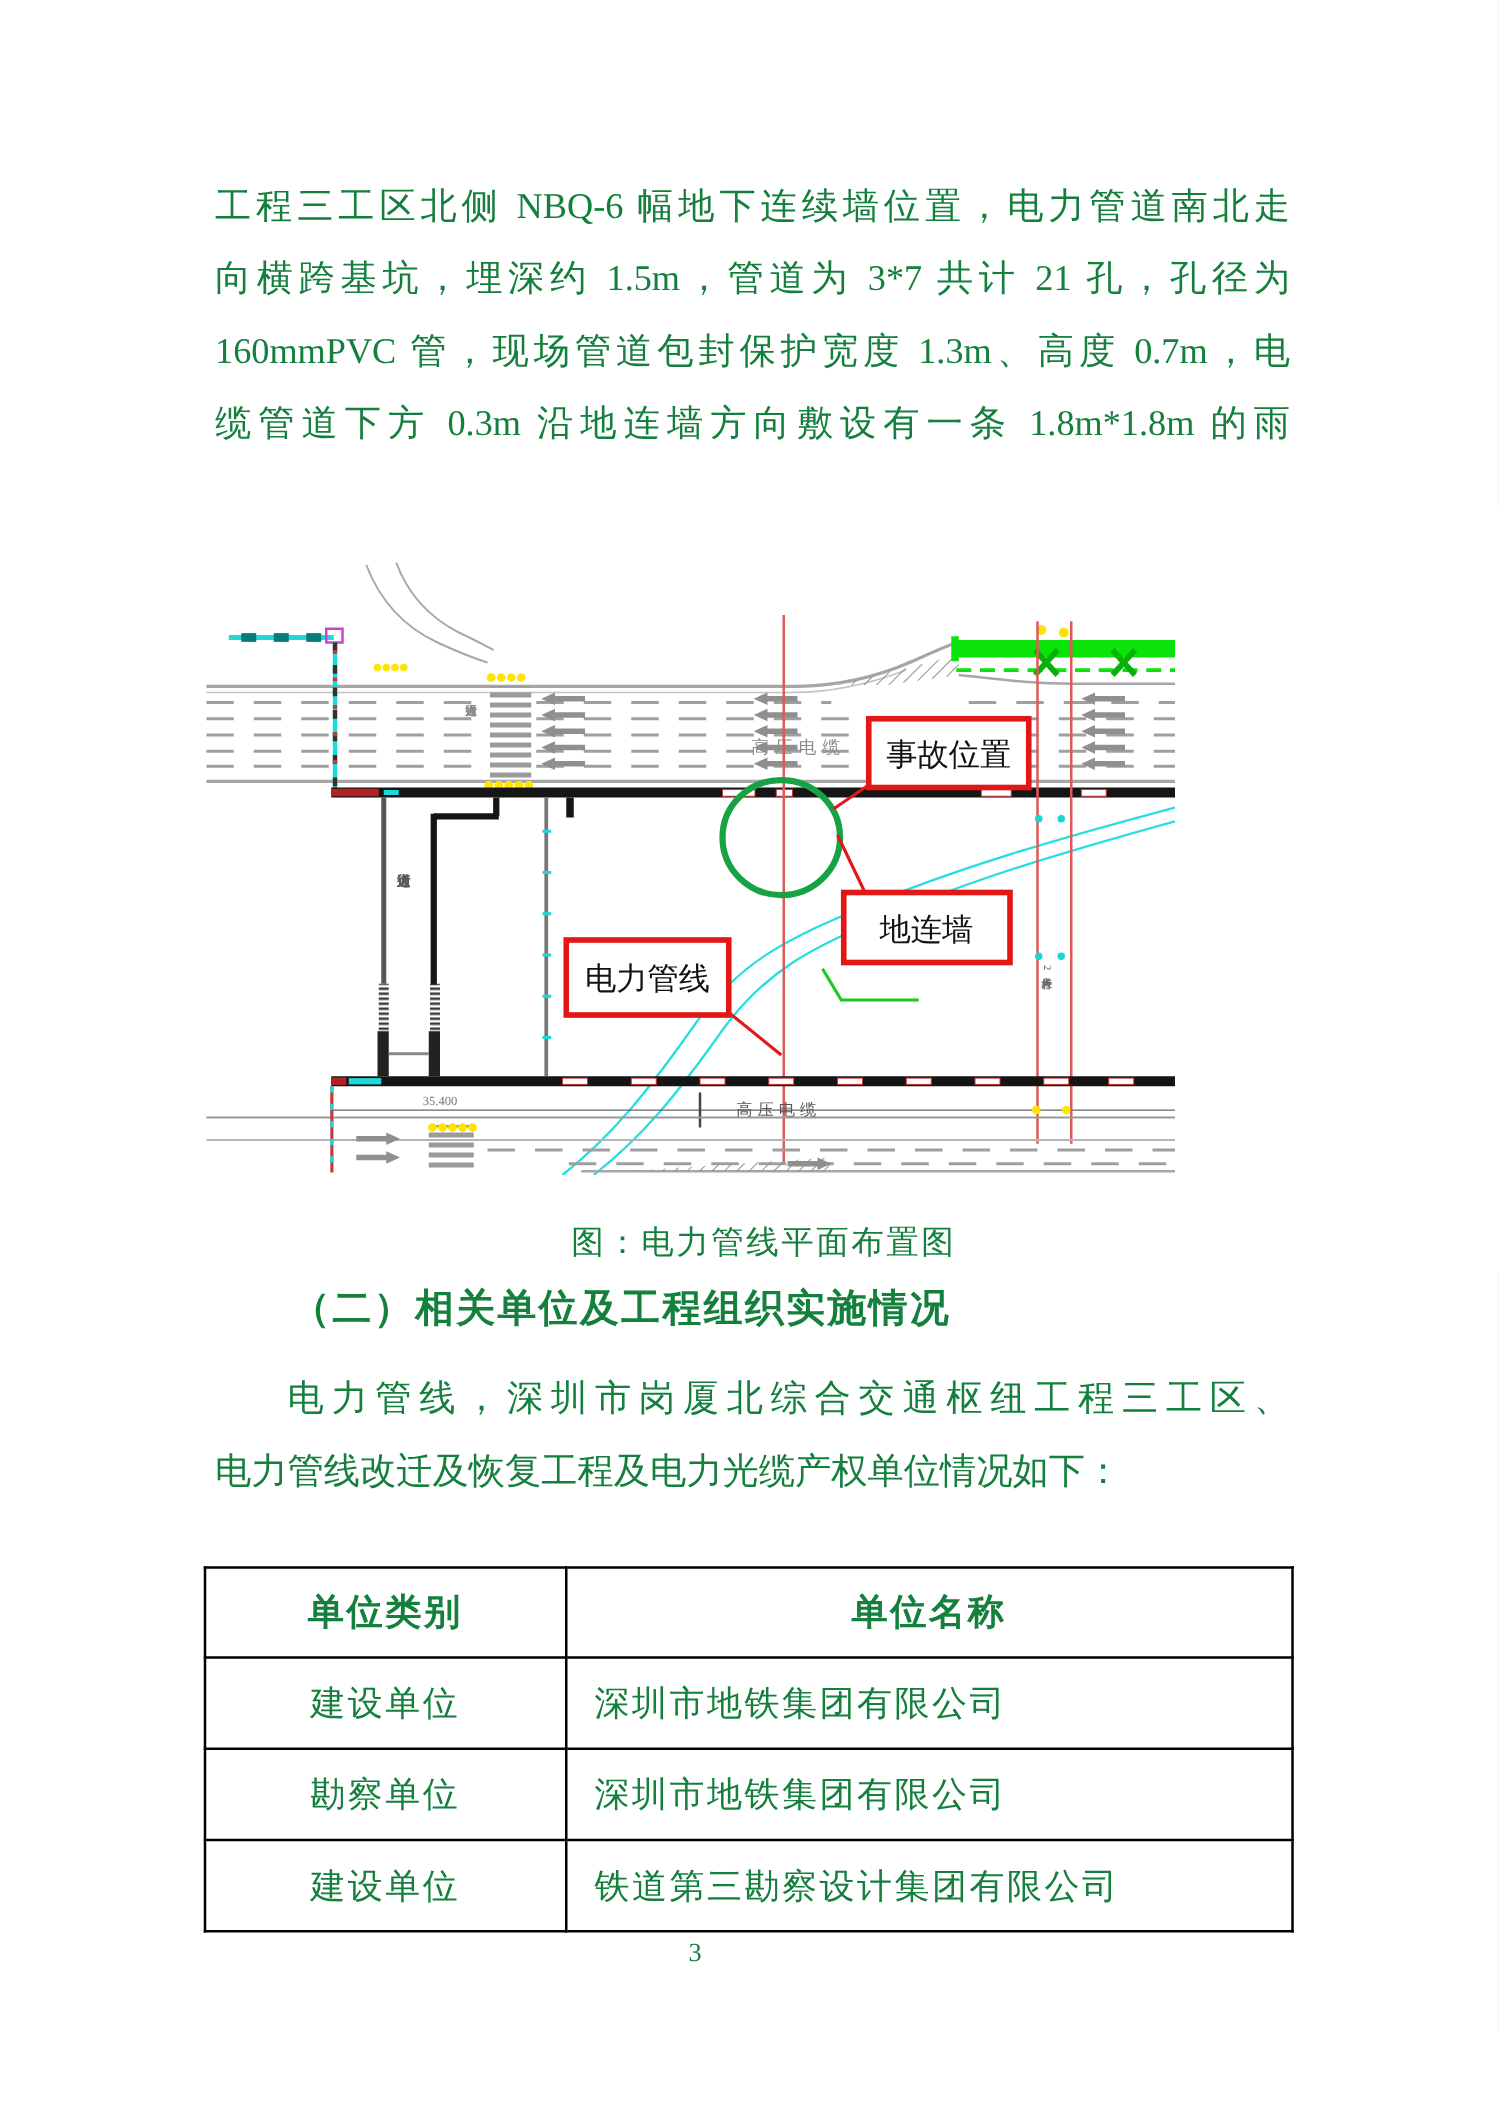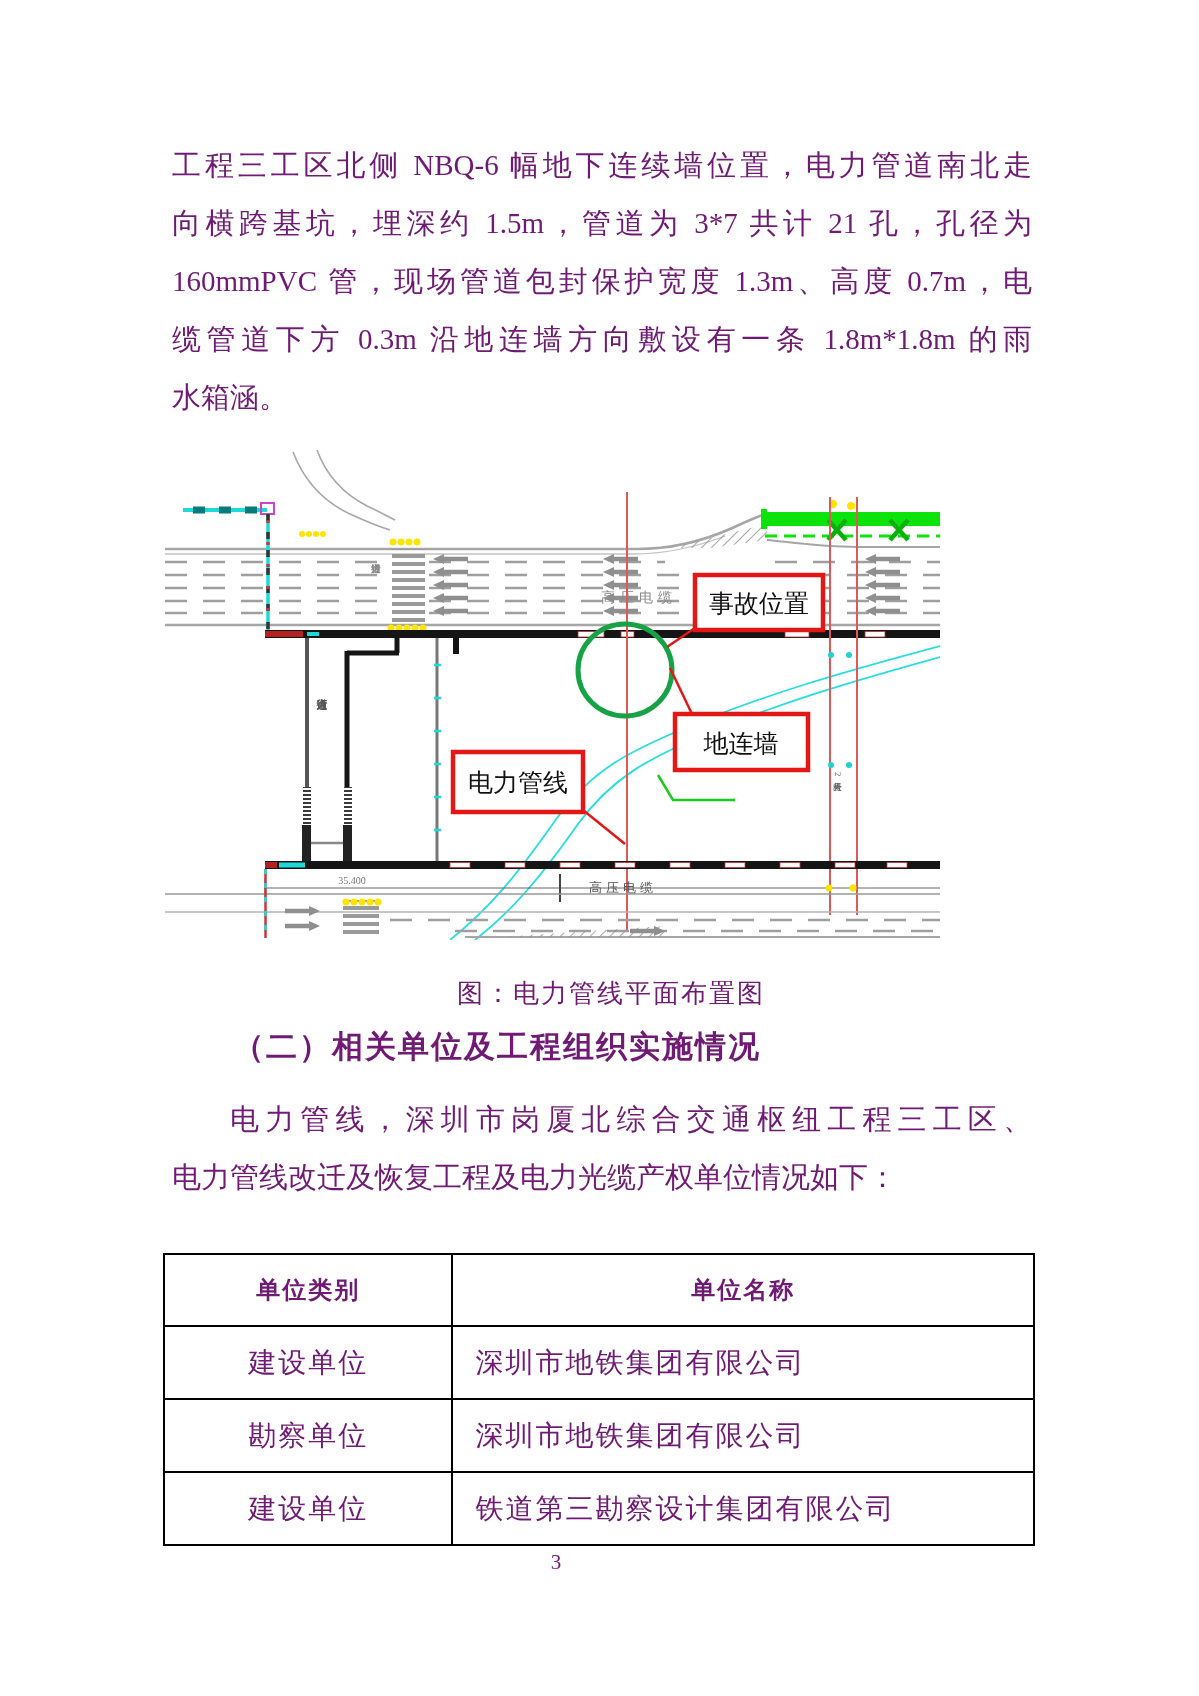--- a/index.html
+++ b/index.html
@@ -1,19 +1,19 @@
 <!DOCTYPE html>
 <html><head>
 <meta charset="utf-8">
 <style>
   html,body{margin:0;padding:0;background:#e8e8e8;}
   .page{
     position:relative;width:1199px;height:1696px;background:#ffffff;
     margin:0 auto;overflow:hidden;
-    font-family:"Liberation Serif","DejaVu Serif",serif;color:#701a75;
+    font-family:"Liberation Serif","DejaVu Serif",serif;color:#15803d;
   }
   
   .intro{position:absolute;left:172px;top:136px;width:860px;font-size:29px;}
   .intro .pline{height:58px;line-height:58px;text-align:justify;text-align-last:justify;white-space:nowrap;}
   .intro .pline.last{text-align-last:left;}
   
   .figure-wrap{position:absolute;left:165px;top:450px;width:775px;height:490px;text-decoration:underline;}
   .fig-caption{position:absolute;left:16px;top:976px;width:1190px;text-align:center;font-size:26px;letter-spacing:2px;}
   
   .sec-heading{
@@ -24,42 +24,41 @@
   .bodypara{position:absolute;left:172px;top:1090px;width:860px;font-size:29px;}
   .bodypara .pline{height:58px;line-height:58px;white-space:nowrap;}
   .bodypara .pline.indent{text-indent:58px;text-align:justify;text-align-last:justify;}
   
   .units-table{
     position:absolute;left:163px;top:1253px;width:872px;border-collapse:collapse;
     font-size:28px;
   }
   .units-table th,.units-table td{border:2px solid #000;padding:0;}
   .units-table th{
-    height:70px;font-size:24px;font-weight:700;
+    height:70px;font-size:29px;font-weight:700;
     font-family:"Liberation Sans","DejaVu Sans",sans-serif;letter-spacing:2px;
   }
   .units-table td{height:71px;margin-top:23px;}
   .units-table td.c1{width:295px;text-align:center;letter-spacing:2px;}
   .units-table td.c2{width:575px;text-align:left;padding-left:22px;letter-spacing:2px;}
   
   .page-num{position:absolute;left:0;top:1550px;width:1112px;text-align:center;font-size:21px;}
   
   .vtxt{writing-mode:vertical-rl;}
 </style>
 </head>
 <body>
 
 <div class="page">
 
   <div class="intro">
     <div class="pline">工程三工区北侧 NBQ-6 幅地下连续墙位置，电力管道南北走</div>
     <div class="pline">向横跨基坑，埋深约 1.5m，管道为 3*7 共计 21 孔，孔径为</div>
     <div class="pline">160mmPVC 管，现场管道包封保护宽度 1.3m、高度 0.7m，电</div>
     <div class="pline">缆管道下方 0.3m 沿地连墙方向敷设有一条 1.8m*1.8m 的雨</div>
-    <div class="pline last">水箱涵。</div>
   </div>
 
   <div class="figure-wrap">
     <svg width="775" height="490" viewBox="0 0 775 490">
       <defs>
         <pattern id="zebraH" width="10" height="8" patternUnits="userSpaceOnUse">
           <rect width="10" height="4" fill="#9a9a9a"></rect>
         </pattern>
         <pattern id="coil" width="8" height="4" patternUnits="userSpaceOnUse">
           <rect width="8" height="2" fill="#3a3a3a"></rect>

